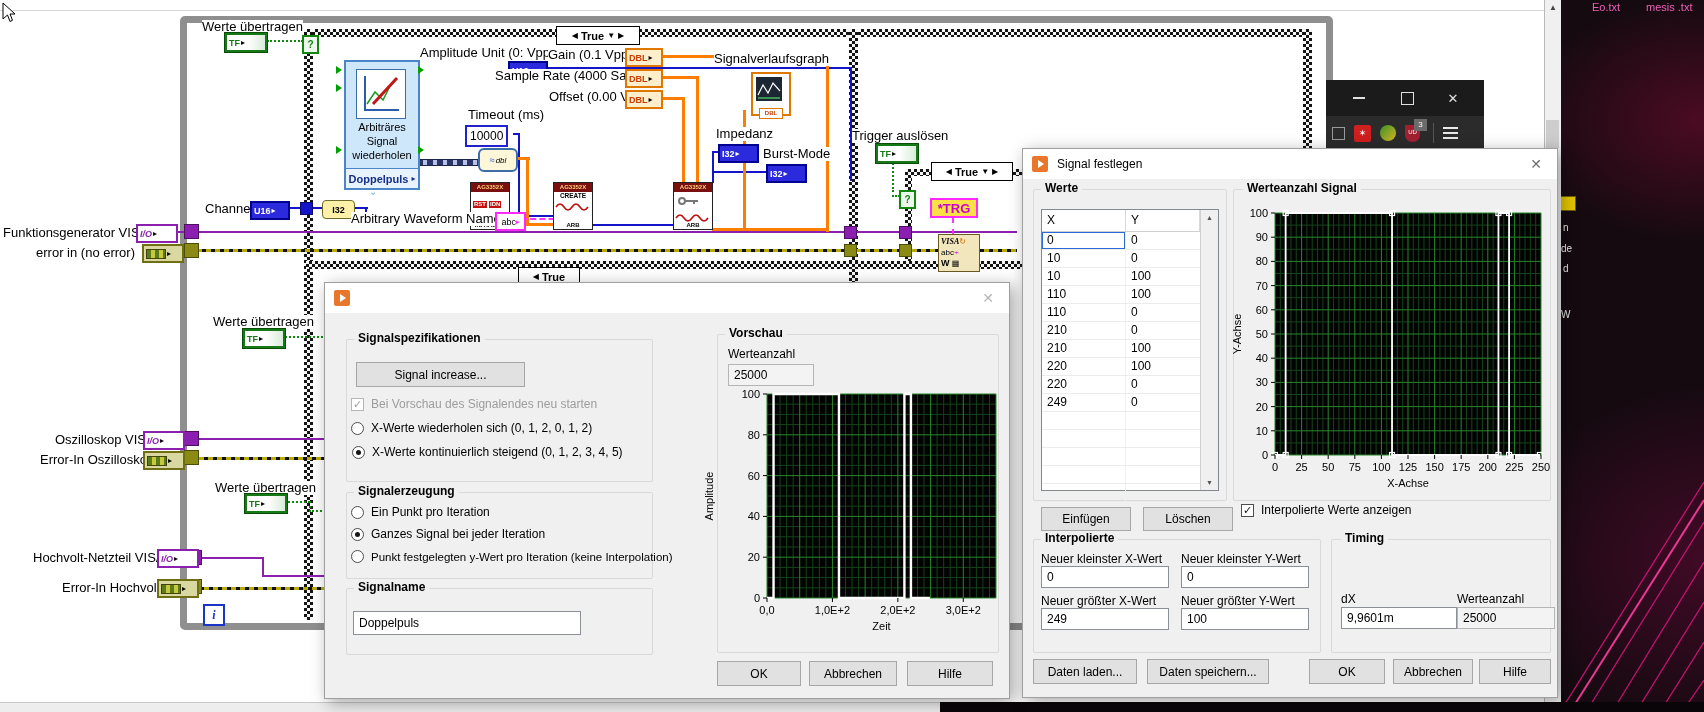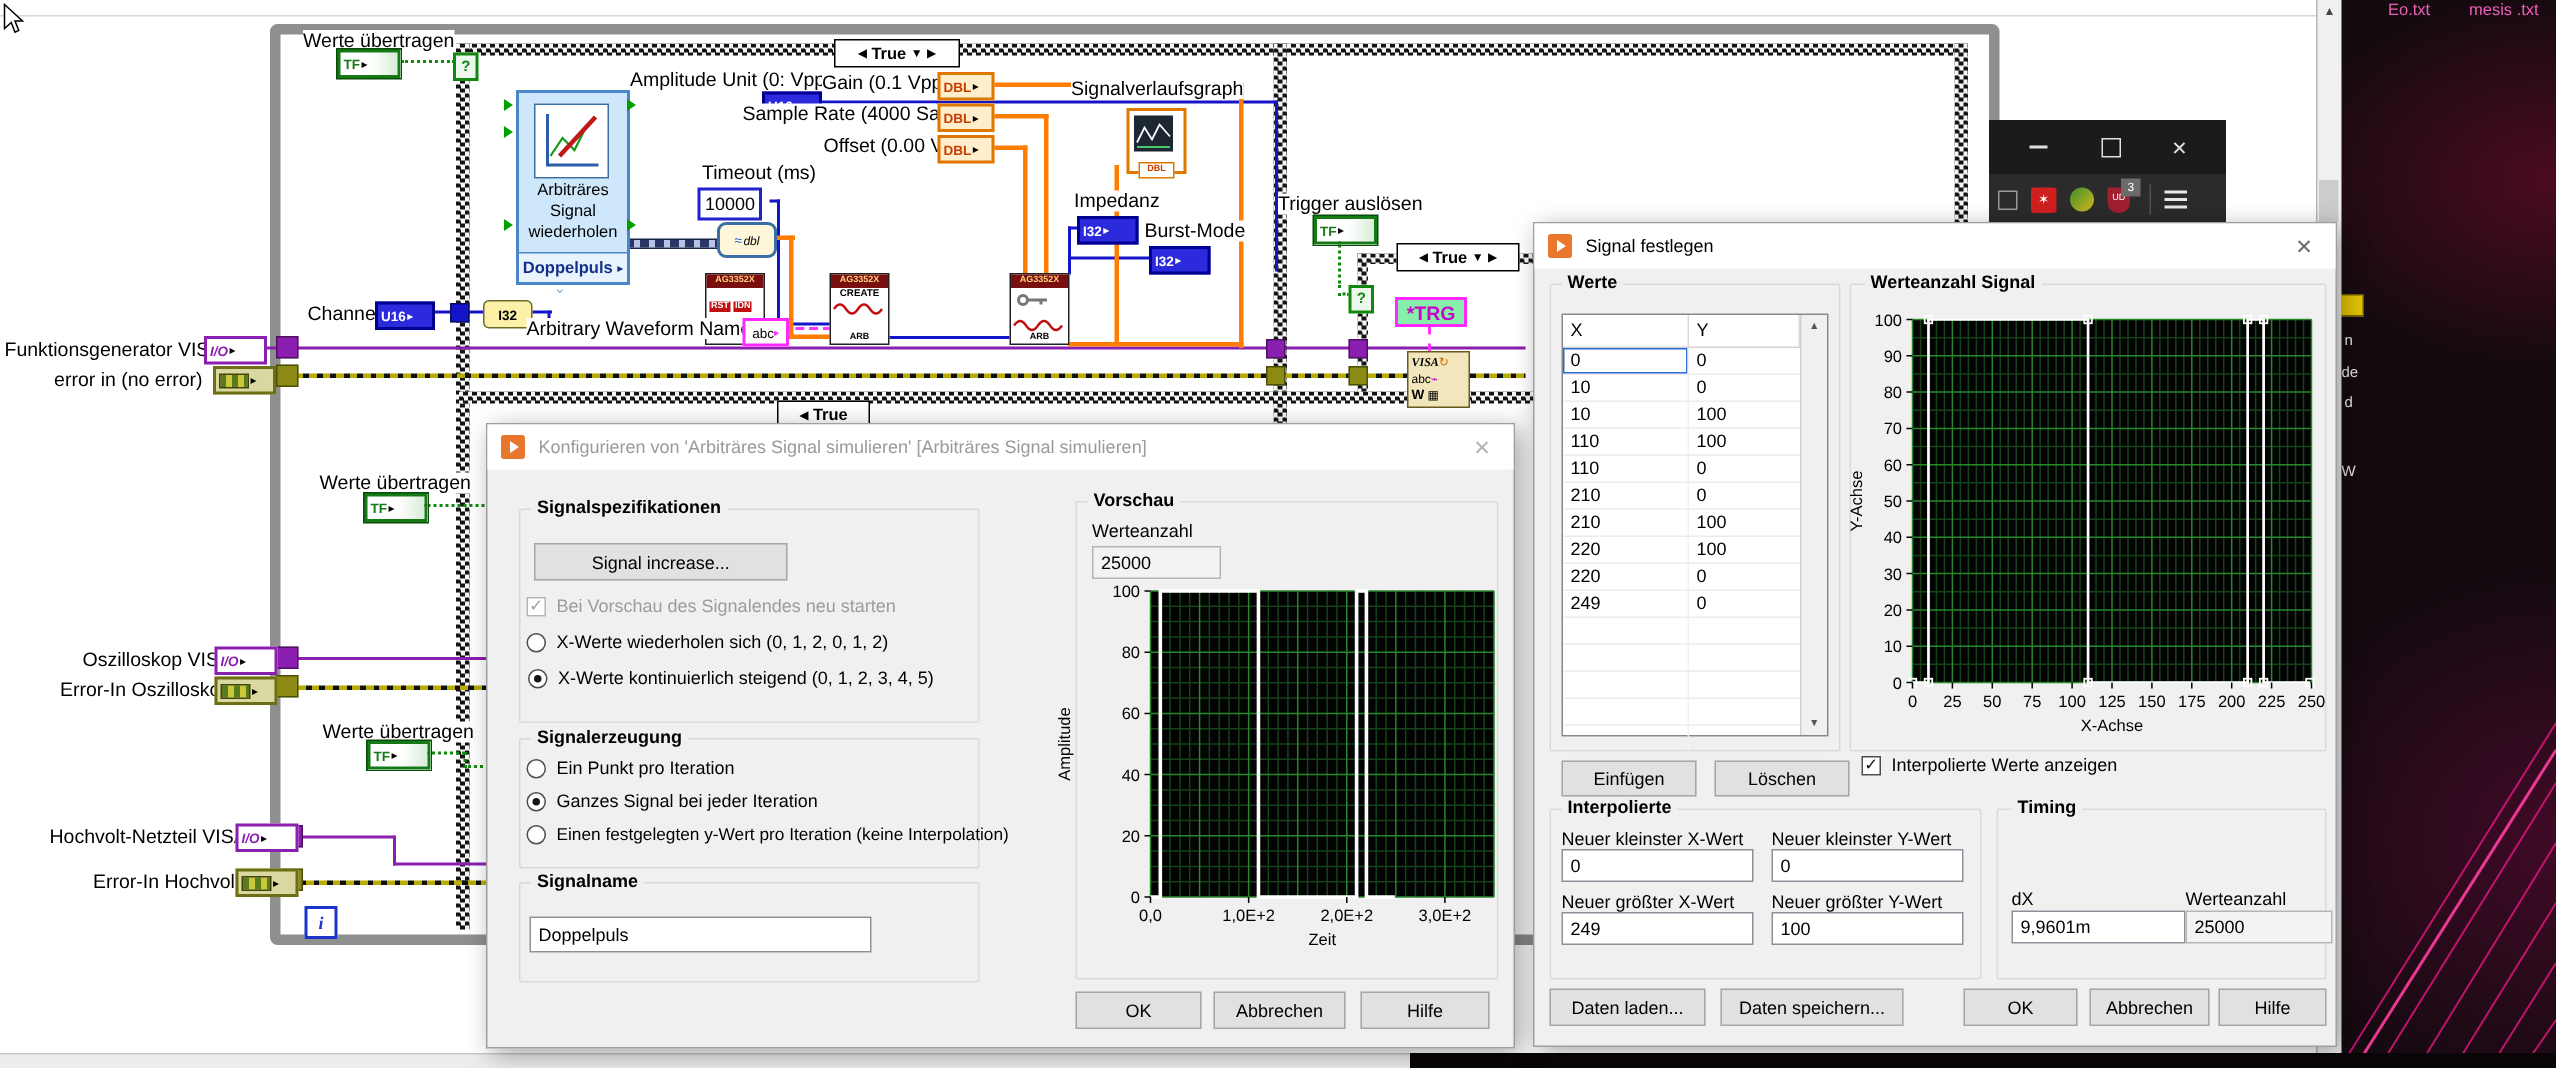--- a/index.html
+++ b/index.html
@@ -388,33 +388,32 @@
     </div>
 
   <div class="lbl" style="left:852px;top:129px">Trigger auslösen</div>
   <div class="term tf" style="left:876px;top:144px;width:34px">
       <span class="tx">TF</span>
       <span class="arr">▸</span>
     </div>
   <div class="qbox" style="left:899px;top:190px">
       <span>?</span>
     </div>
-  <div class="abs" style="left:930px;top:198px;width:48px;height:20px;border:2px solid #ff29ff;background:#86efac;color:#cc00cc;font-size:13px;font-weight:bold;display:flex;align-items:center;justify-content:center;box-sizing:border-box">
+  <div class="abs" style="left:930px;top:198px;width:48px;height:20px;border:2px solid #ff29ff;background:#fde047;color:#cc00cc;font-size:13px;font-weight:bold;display:flex;align-items:center;justify-content:center;box-sizing:border-box">
       <span>*TRG</span>
     </div>
   <div class="abs" style="left:938px;top:234px;width:42px;height:38px;background:#f2e6bc;border:1px solid #6b5a20;font-size:8px;line-height:11px;padding:1px 2px;box-sizing:border-box">
     <span style="font:italic bold 8px 'Liberation Serif',serif">VISA</span><span style="color:#d07000">↻</span><br>
     <span>abc</span><span style="color:#cc00cc">⌁</span><br>
     <span style="font-weight:bold;font-size:9px">W</span> <span>▦</span>
   </div>
 
   <div class="dlg" style="left:324px;top:282px;width:684px;height:415px;z-index:8">
     <div class="tbar">
       <div class="lvicon"></div>
-      <div class="ttl inactive">Konfigurieren von 'Arbiträres Signal simulieren' [Arbiträres Signal simulieren]</div>
     </div>
     <div class="xbtn" style="color:#b5b5b5">✕</div>
 
     <div class="grp" style="left:21px;top:56px;width:305px;height:141px"></div>
     <div class="grp-lb" style="left:29px;top:49px">Signalspezifikationen</div>
     <div class="btn" style="left:31px;top:79px;width:167px;height:23px">Signal increase...</div>
     <div class="opt dis" style="left:26px;top:114px">
       <span class="check">✓</span>
       <span>Bei Vorschau des Signalendes neu starten</span>
     </div>
@@ -432,21 +431,21 @@
     <div class="opt" style="left:26px;top:222px">
       <span class="radio"></span>
       <span>Ein Punkt pro Iteration</span>
     </div>
     <div class="opt" style="left:26px;top:244px">
       <span class="radio sel"></span>
       <span>Ganzes Signal bei jeder Iteration</span>
     </div>
     <div class="opt" style="left:26px;top:267px;font-size:11.5px">
       <span class="radio"></span>
-      <span>Einen festgelegten y-Wert pro Iteration (keine Interpolation)</span>
+      <span>Punkt festgelegten y-Wert pro Iteration (keine Interpolation)</span>
     </div>
 
     <div class="grp" style="left:21px;top:305px;width:305px;height:65px"></div>
     <div class="grp-lb" style="left:29px;top:298px">Signalname</div>
     <div class="input" style="left:28px;top:328px;width:216px;height:22px">Doppelpuls</div>
 
     <div class="grp" style="left:392px;top:51px;width:280px;height:317px"></div>
     <div class="grp-lb" style="left:400px;top:44px">Vorschau</div>
     <div class="slbl" style="left:403px;top:64px">Werteanzahl</div>
     <div class="input ro" style="left:403px;top:81px;width:74px;height:20px">25000</div>

